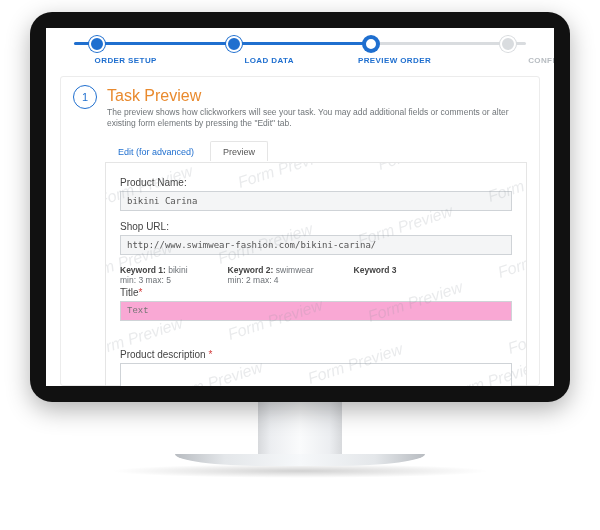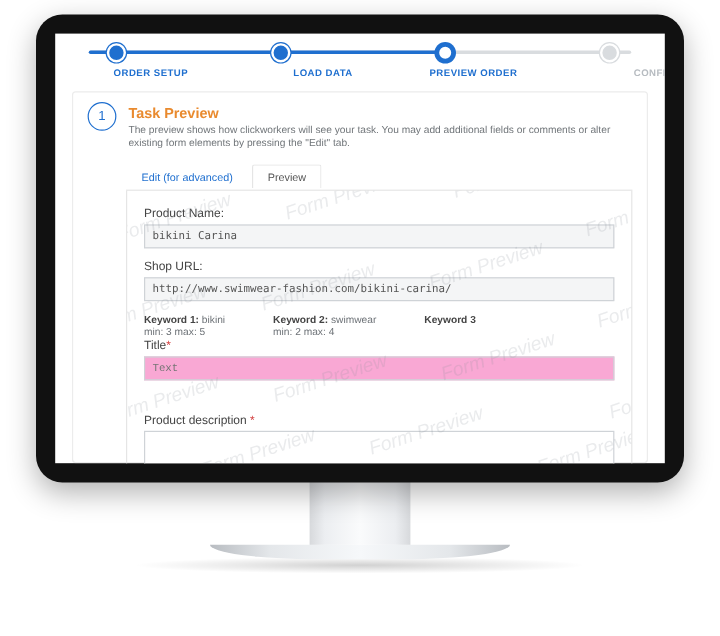--- a/index.html
+++ b/index.html
@@ -21,21 +21,21 @@
 .step.done .dot,.step.current .dot{background:#1f6fcf;box-shadow:0 0 0 1px #1f6fcf}
 .step.current .dot{width:10px;height:10px;border:3px solid #1f6fcf;background:#fff}
 .step .lbl{font-size:8px;letter-spacing:.4px;color:#1f6fcf;margin-top:4px;font-weight:600}
 .step.disabled .lbl{color:#b7bcc1}
 .s1{left:10%}.s2{left:37%}.s3{left:64%}.s4{left:91%}
 
 
 .card{margin:6px 14px 0 14px;border:1px solid #ececec;border-radius:3px;padding:8px 12px 0 12px;position:relative;height:300px}
 .card-head{display:flex;align-items:flex-start;gap:10px}
 .badge{flex:0 0 22px;width:22px;height:22px;border:1px solid #1f6fcf;border-radius:50%;color:#1f6fcf;display:flex;align-items:center;justify-content:center;font-size:11px}
-.card-title{color:#e98a2e;font-size:12px;font-weight:700;margin:2px 0 2px}
+.card-title{color:#e98a2e;font-size:16px;font-weight:400;margin:2px 0 2px}
 .card-sub{font-size:8.5px;line-height:1.35;color:#707579;max-width:430px}
 
 
 .tabs{margin:10px 0 0 32px;border-bottom:1px solid #e5e5e5;position:relative;height:22px}
 .tab{display:inline-block;padding:5px 12px 4px;font-size:9px;color:#1f6fcf;cursor:pointer;border:1px solid transparent;border-bottom:none;position:relative;top:1px}
 .tab.active{color:#555;border-color:#e5e5e5;background:#fff;border-radius:2px 2px 0 0}
 
 
 .preview{position:relative;margin:0 0 0 32px;border:1px solid #e5e5e5;border-top:none;padding:12px 14px;height:210px;overflow:hidden}
 .wm{position:absolute;inset:0;pointer-events:none;opacity:.18}

